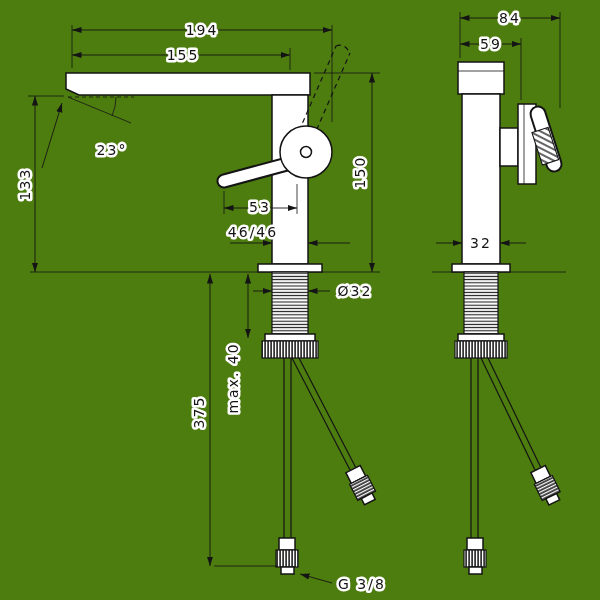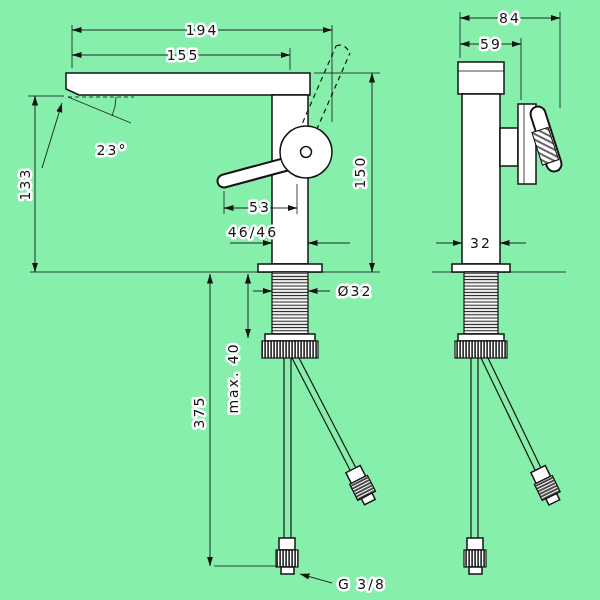--- a/index.html
+++ b/index.html
@@ -1,16 +1,16 @@
 <!DOCTYPE html>
 <html><head>
 <meta charset="utf-8">
 <style>
   html,body { margin:0; padding:0; background:#fff; }
-  .canvas { width:600px; height:600px; background:#86efac; position:relative; font-family:"DejaVu Sans", sans-serif; }
+  .canvas { width:600px; height:600px; background:#4d7c0f; position:relative; font-family:"DejaVu Sans", sans-serif; }
   svg { display:block; }
   .outl  { stroke:#141414; stroke-width:1.5; fill:#ffffff; }
   .thin  { stroke:#141414; stroke-width:0.8; fill:none; }
   .med   { stroke:#141414; stroke-width:1.2; fill:none; }
   .dimln { stroke:#141414; stroke-width:0.9; fill:none; }
   .dash  { stroke:#141414; stroke-width:1.2; fill:none; stroke-dasharray:5 4; }
   .dashthin { stroke:#141414; stroke-width:0.8; fill:none; stroke-dasharray:4 3; }
   .lever-core { stroke:#141414; stroke-width:15; stroke-linecap:round; fill:none; }
   .lever-fill { stroke:#ffffff; stroke-width:11; stroke-linecap:round; fill:none; }
   .lever-core2 { stroke:#141414; stroke-width:17; stroke-linecap:round; fill:none; }

